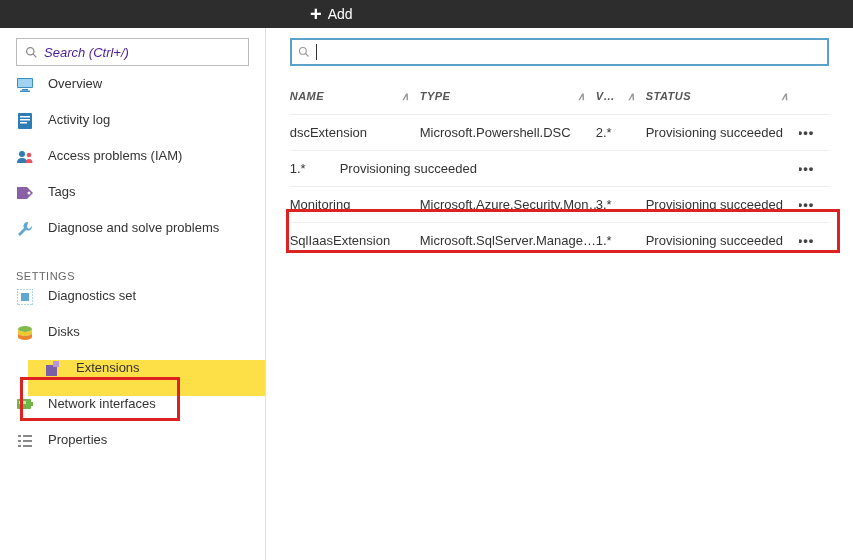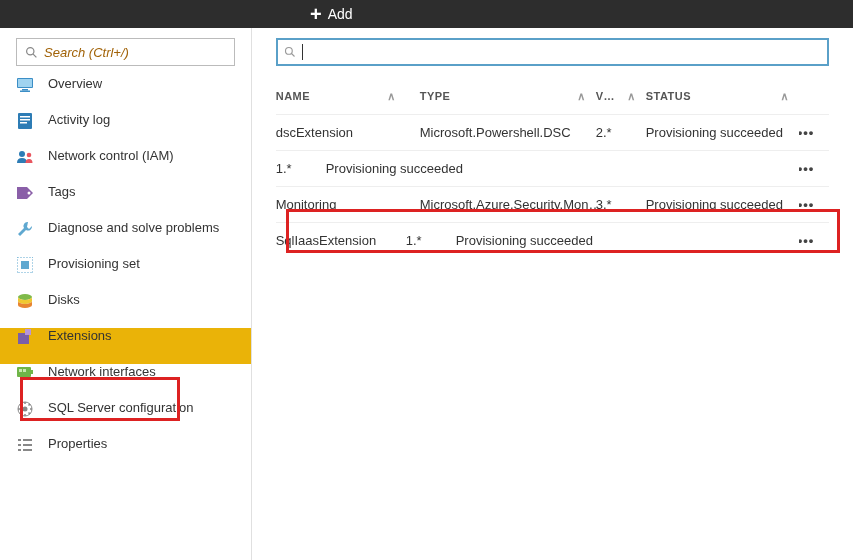--- a/index.html
+++ b/index.html
@@ -2,39 +2,39 @@
 <html><head>
 <meta charset="utf-8">
 <style>
 * { box-sizing: border-box; margin: 0; padding: 0; }
 body { font-family: "Segoe UI", Arial, sans-serif; font-size: 13px; color: #333; background: #fff; width: 853px; height: 560px; overflow: hidden; }
 .topbar { background: #2d2d2d; height: 28px; display: flex; align-items: center; padding-left: 310px; color: #fff; font-size: 14px; }
 .topbar .plus { font-size: 20px; font-weight: bold; margin-right: 6px; line-height: 1; }
 .main { display: flex; height: 532px; }
 .sidebar { width: 268px; border-right: 1px solid #e0e0e0; display: flex; flex-direction: column; }
 .search-wrap { padding: 10px 16px; }
-.search-box { display: flex; align-items: center; border: 1px solid #bbb; height: 28px; padding: 0 8px; color: #a16207; font-style: italic; }
+.search-box { display: flex; align-items: center; border: 1px solid #bbb; height: 28px; padding: 0 8px; color: #4c1d95; font-style: italic; }
 .search-box svg { margin-right: 6px; flex-shrink: 0; }
 .nav-scroll { flex: 1; overflow-y: auto; position: relative; }
 .nav-scroll::-webkit-scrollbar { width: 16px; }
 .nav-scroll::-webkit-scrollbar-track { background: #f0f0f0; }
 .nav-scroll::-webkit-scrollbar-thumb { background: #c0c0c0; }
 .nav-item { display: flex; align-items: flex-start; height: 36px; padding: 0 16px; cursor: pointer; }
-.nav-item.selected { background: #eab308; }
+.nav-item.selected { background: #fde047; margin-left: 28px; }
 .nav-icon { width: 18px; height: 18px; margin-right: 14px; display: flex; align-items: center; justify-content: center; flex-shrink: 0; }
 .section-header { padding: 14px 16px 6px; font-size: 11px; color: #666; letter-spacing: 0.5px; }
 .content { flex: 1; padding: 10px 24px 0 24px; position: relative; }
 .filter-box { border: 2px solid #5aa0c8; height: 28px; display: flex; align-items: center; padding: 0 6px; margin-bottom: 12px; }
 .filter-box svg { margin-right: 4px; flex-shrink: 0; }
 .filter-cursor { width: 1px; height: 16px; background: #333; margin-left: 2px; }
 .table { width: 100%; }
-.thead { display: flex; align-items: center; height: 36px; font-size: 11px; font-weight: 600; color: #555; letter-spacing: 0.5px; }
+.thead { display: flex; align-items: center; height: 36px; font-size: 11px; font-weight: 600; color: #555; letter-spacing: 0.5px; font-style: italic; }
 .th, .td { display: flex; align-items: center; }
 .col-name { width: 130px; }
-.col-type { width: 176px; margin-left: 14px; }
+.col-type { width: 176px; }
 .col-ver { width: 50px; }
 .col-status { flex: 1; }
 .col-actions { width: 30px; justify-content: center; }
 .sort-chevron { margin-left: auto; margin-right: 10px; color: #999; }
 .trow { display: flex; align-items: center; height: 36px; border-top: 1px solid #eee; font-size: 13px; color: #333; }
 .td { white-space: nowrap; overflow: hidden; text-overflow: ellipsis; padding-right: 16px; }
 .ellipsis-btn { font-weight: bold; letter-spacing: 1px; cursor: pointer; color: #444; }
 .highlight-sidebar { position: absolute; border: 3px solid #d22; left: 20px; top: 377px; width: 160px; height: 44px; pointer-events: none; }
 .highlight-row { position: absolute; border: 3px solid #d22; left: 286px; top: 209px; width: 554px; height: 44px; pointer-events: none; }
 </style>
@@ -82,49 +82,50 @@
       </div>
       <div class="nav-item">
         <span class="nav-icon">
             <svg width="18" height="14" viewBox="0 0 18 14">
               <circle cx="6" cy="4" r="3" fill="#2d7cb5"></circle>
               <path d="M1 13 Q1 8 6 8 Q11 8 11 13 Z" fill="#2d7cb5"></path>
               <circle cx="13" cy="5" r="2.3" fill="#e8555f"></circle>
               <path d="M9.5 13 Q9.5 9 13 9 Q16.5 9 16.5 13 Z" fill="#e8555f"></path>
             </svg>
           </span>
-        <span>Network control (IAM)</span>
+        <span>Access problems (IAM)</span>
       </div>
       <div class="nav-item">
         <span class="nav-icon">
             <svg width="16" height="12" viewBox="0 0 16 12">
               <path d="M0 0 L10 0 L16 6 L10 12 L0 12 Z" fill="#8a5fa8"></path>
               <circle cx="12" cy="6" r="1.5" fill="#fff"></circle>
             </svg>
           </span>
         <span>Tags</span>
       </div>
       <div class="nav-item">
         <span class="nav-icon">
             <svg width="16" height="16" viewBox="0 0 16 16">
               <path d="M11 1 A4 4 0 0 0 7 7 L1 13 L3 15 L9 9 A4 4 0 0 0 15 5 L12 8 L10 6 Z" fill="#5fa8d0"></path>
             </svg>
           </span>
         <span>Diagnose and solve problems</span>
       </div>
 
+      <div class="section-header">SETTINGS</div>
 
       <div class="nav-item">
         <span class="nav-icon">
             <svg width="16" height="16" viewBox="0 0 16 16">
               <rect x="0" y="0" width="16" height="16" fill="none" stroke="#5fa8d0" stroke-width="1" stroke-dasharray="2 1"></rect>
               <rect x="4" y="4" width="8" height="8" fill="#5fa8d0"></rect>
             </svg>
           </span>
-        <span>Provisioning set</span>
+        <span>Diagnostics set</span>
       </div>
       <div class="nav-item">
         <span class="nav-icon">
             <svg width="16" height="14" viewBox="0 0 16 14">
               <ellipse cx="8" cy="3" rx="7" ry="3" fill="#7fba4a"></ellipse>
               <path d="M1 3 L1 7 A7 3 0 0 0 15 7 L15 3 A7 3 0 0 1 1 3" fill="#f0c830"></path>
               <path d="M1 7 L1 11 A7 3 0 0 0 15 11 L15 7 A7 3 0 0 1 1 7" fill="#e88530"></path>
             </svg>
           </span>
         <span>Disks</span>
@@ -141,30 +142,20 @@
       <div class="nav-item">
         <span class="nav-icon">
             <svg width="16" height="12" viewBox="0 0 16 12">
               <rect x="0" y="0" width="14" height="10" rx="1" fill="#6fb548"></rect>
               <rect x="2" y="2" width="3" height="3" fill="#c8e8b0"></rect>
               <rect x="6" y="2" width="3" height="3" fill="#c8e8b0"></rect>
               <rect x="14" y="3" width="2" height="4" fill="#6fb548"></rect>
             </svg>
           </span>
         <span>Network interfaces</span>
-      </div>
-      <div class="nav-item">
-        <span class="nav-icon">
-            <svg width="16" height="16" viewBox="0 0 16 16">
-              <circle cx="8" cy="8" r="7" fill="none" stroke="#888" stroke-width="1"></circle>
-              <circle cx="8" cy="8" r="2.5" fill="#888"></circle>
-              <path d="M8 1 L8 3 M8 13 L8 15 M1 8 L3 8 M13 8 L15 8 M3 3 L4.5 4.5 M11.5 11.5 L13 13 M13 3 L11.5 4.5 M4.5 11.5 L3 13" stroke="#888" stroke-width="1.5"></path>
-            </svg>
-          </span>
-        <span>SQL Server configuration</span>
       </div>
       <div class="nav-item">
         <span class="nav-icon">
             <svg width="14" height="14" viewBox="0 0 14 14">
               <rect x="0" y="1" width="3" height="2" fill="#888"></rect>
               <rect x="5" y="1" width="9" height="2" fill="#888"></rect>
               <rect x="0" y="6" width="3" height="2" fill="#888"></rect>
               <rect x="5" y="6" width="9" height="2" fill="#888"></rect>
               <rect x="0" y="11" width="3" height="2" fill="#888"></rect>
               <rect x="5" y="11" width="9" height="2" fill="#888"></rect>
@@ -224,20 +215,21 @@
         <div class="td col-name">Monitoring</div>
         <div class="td col-type">Microsoft.Azure.Security.Mon…</div>
         <div class="td col-ver">3.*</div>
         <div class="td col-status">Provisioning succeeded</div>
         <div class="td col-actions">
             <span class="ellipsis-btn">•••</span>
           </div>
       </div>
       <div class="trow">
         <div class="td col-name">SqlIaasExtension</div>
+        <div class="td col-type">Microsoft.SqlServer.Manage…</div>
         <div class="td col-ver">1.*</div>
         <div class="td col-status">Provisioning succeeded</div>
         <div class="td col-actions">
             <span class="ellipsis-btn">•••</span>
           </div>
       </div>
     </div>
   </div>
 </div>
 

